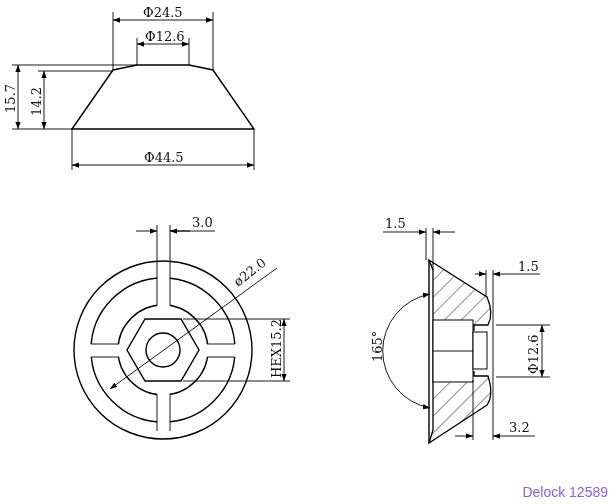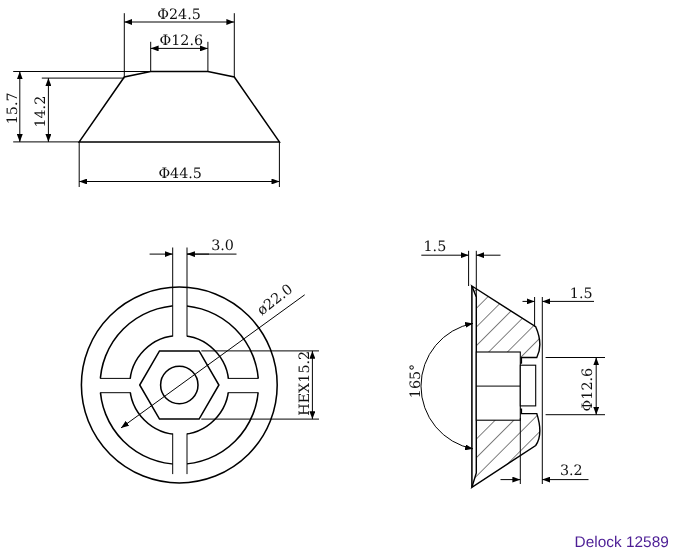--- a/index.html
+++ b/index.html
@@ -1,21 +1,21 @@
 <!DOCTYPE html>
 <html><head>
 <meta charset="utf-8">
 <style>
   html, body { margin: 0; padding: 0; background: #ffffff; }
   body { width: 616px; height: 504px; position: relative; overflow: hidden; }
   svg { position: absolute; left: 0; top: 0; }
   .ln { stroke: #000; stroke-width: 1.4; fill: none; }
   .thin { stroke: #000; stroke-width: 0.9; fill: none; }
   .dim { font-family: "DejaVu Serif", serif; font-size: 13px; fill: #111; }
-  .caption { position: absolute; right: 8px; bottom: 4px; font-family: "Liberation Sans", sans-serif; font-size: 14px; color: #4c1d95; }
+  .caption { position: absolute; right: 8px; bottom: 4px; font-family: "Liberation Sans", sans-serif; font-size: 14px; color: #8b5cf6; }
 </style>
 </head>
 <body>
 
 <svg width="616" height="504" viewBox="0 0 616 504">
   <defs>
     <marker id="ar" markerWidth="8" markerHeight="6" refX="8" refY="3" orient="auto-start-reverse">
       <path d="M0,0 L8,3 L0,6 Z" fill="#000"></path>
     </marker>
     <pattern id="hatch" width="12" height="12" patternUnits="userSpaceOnUse" patternTransform="rotate(45)">

